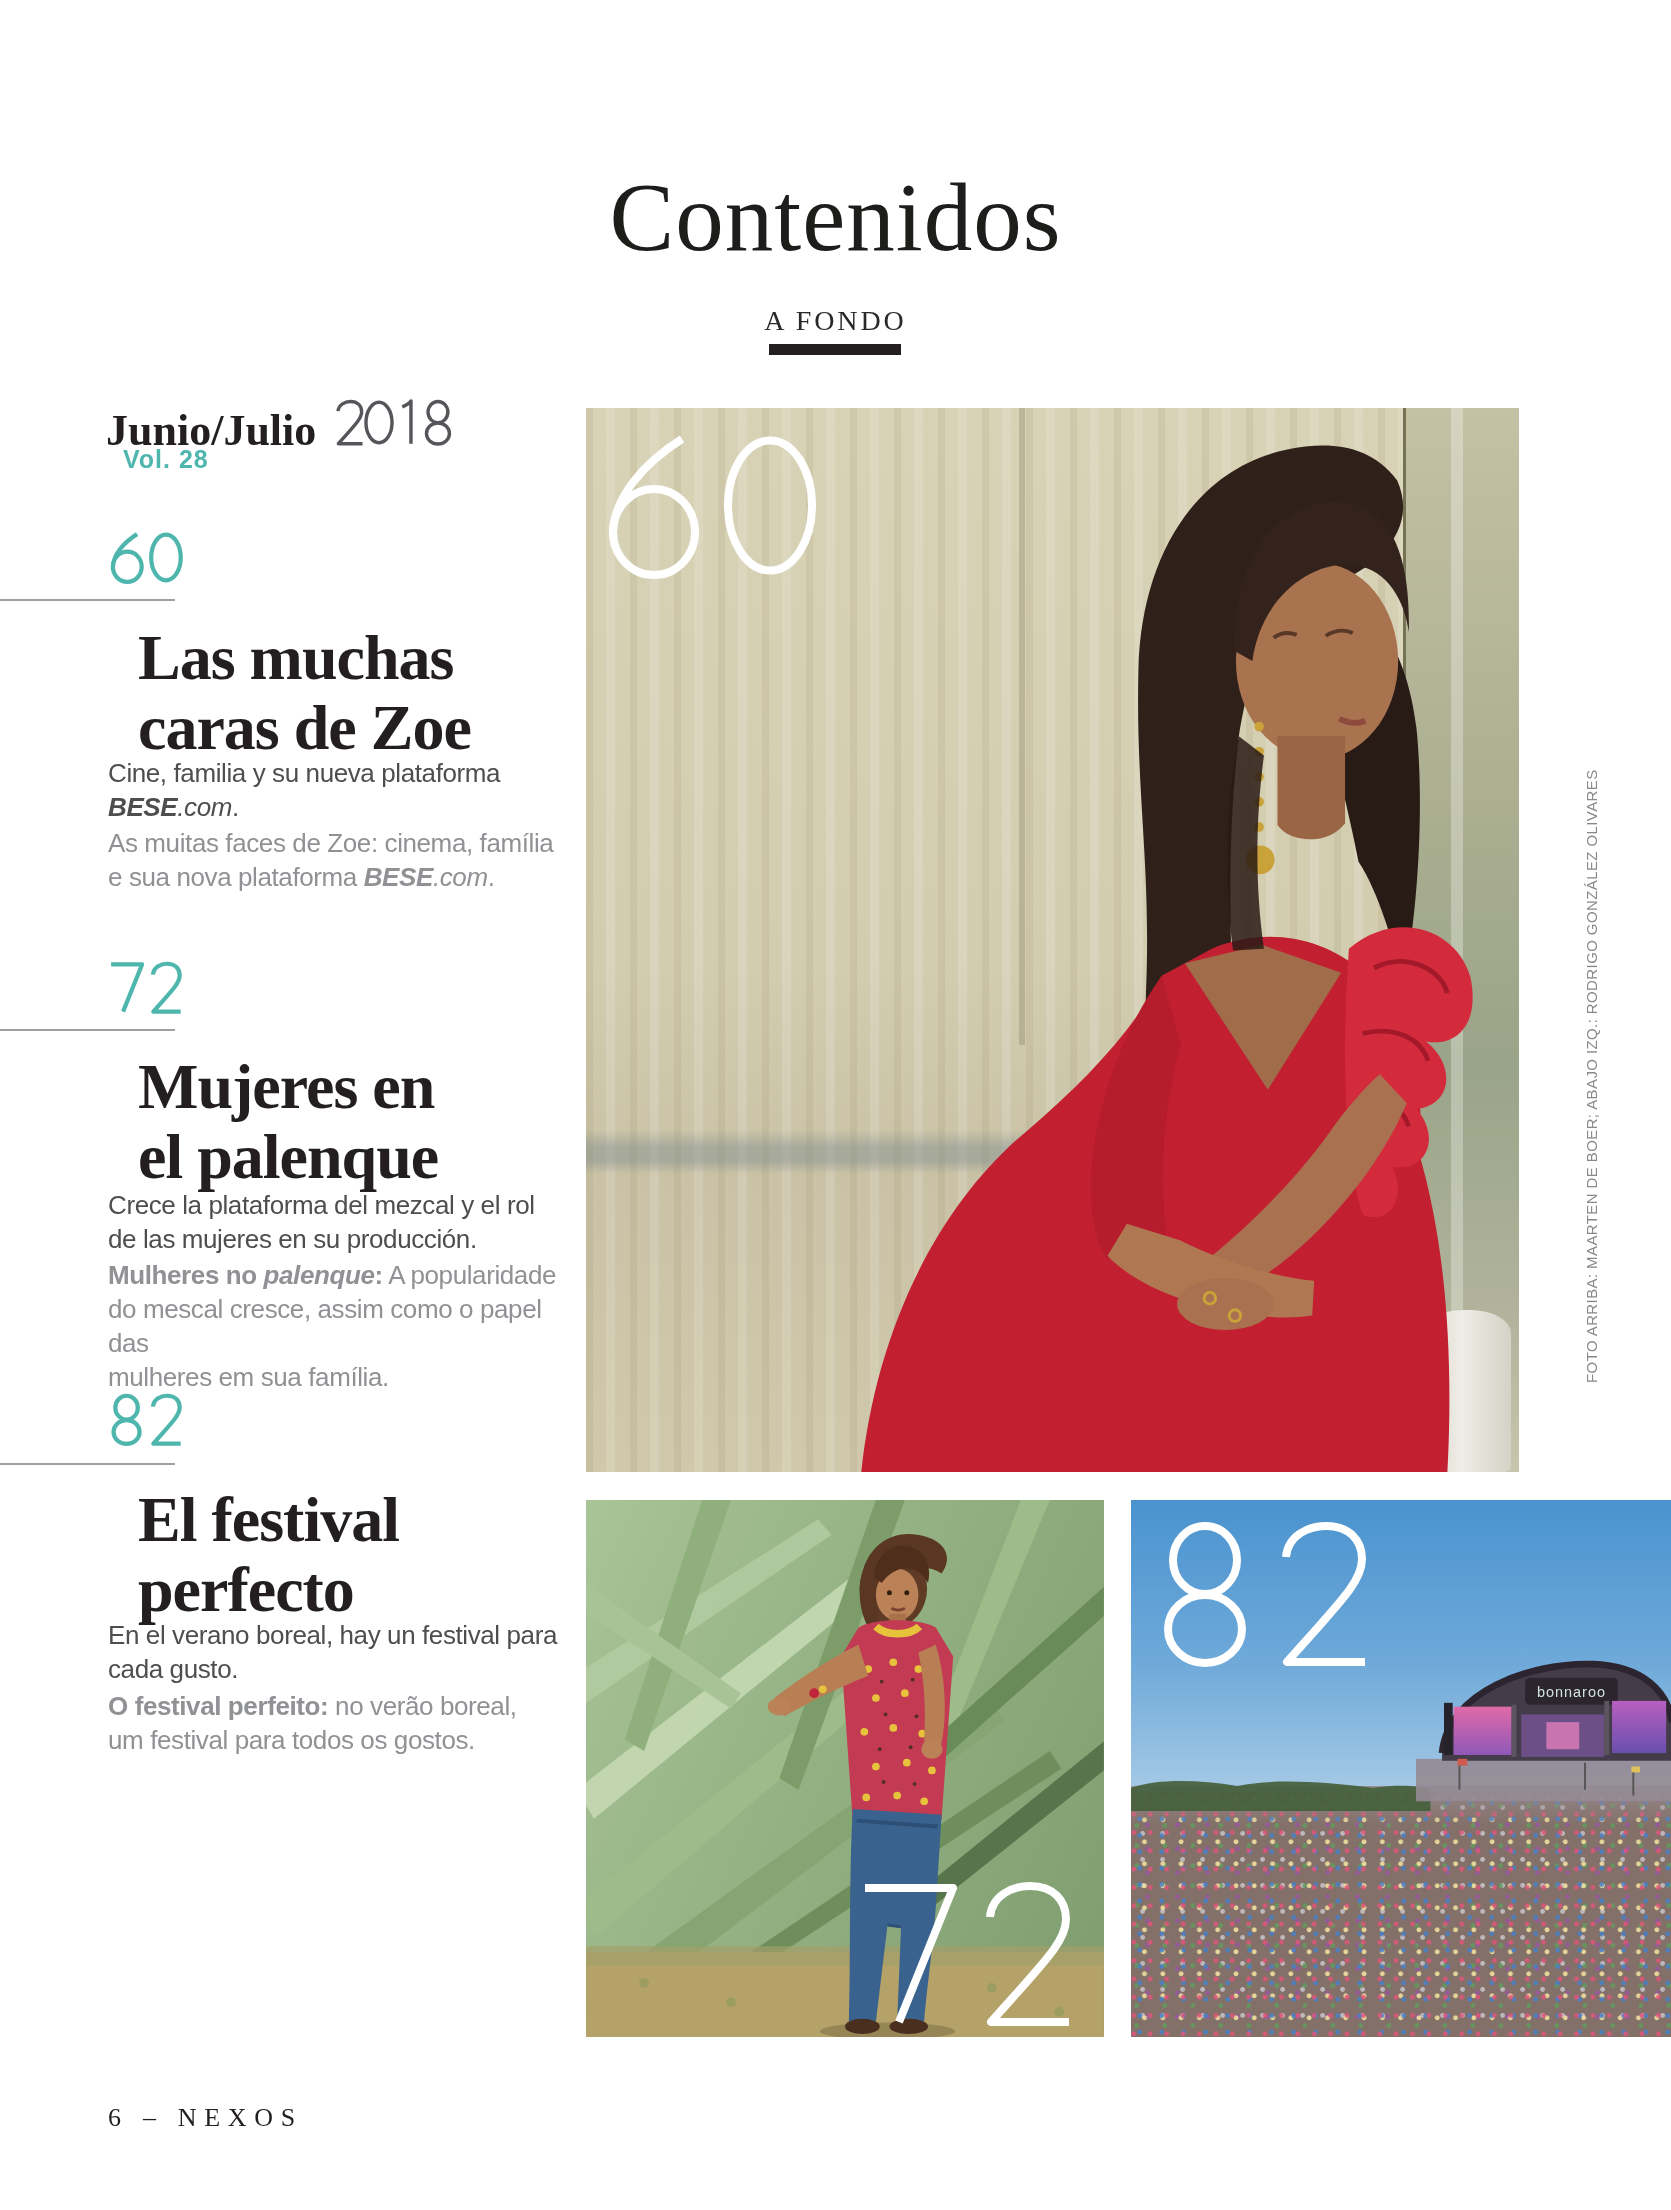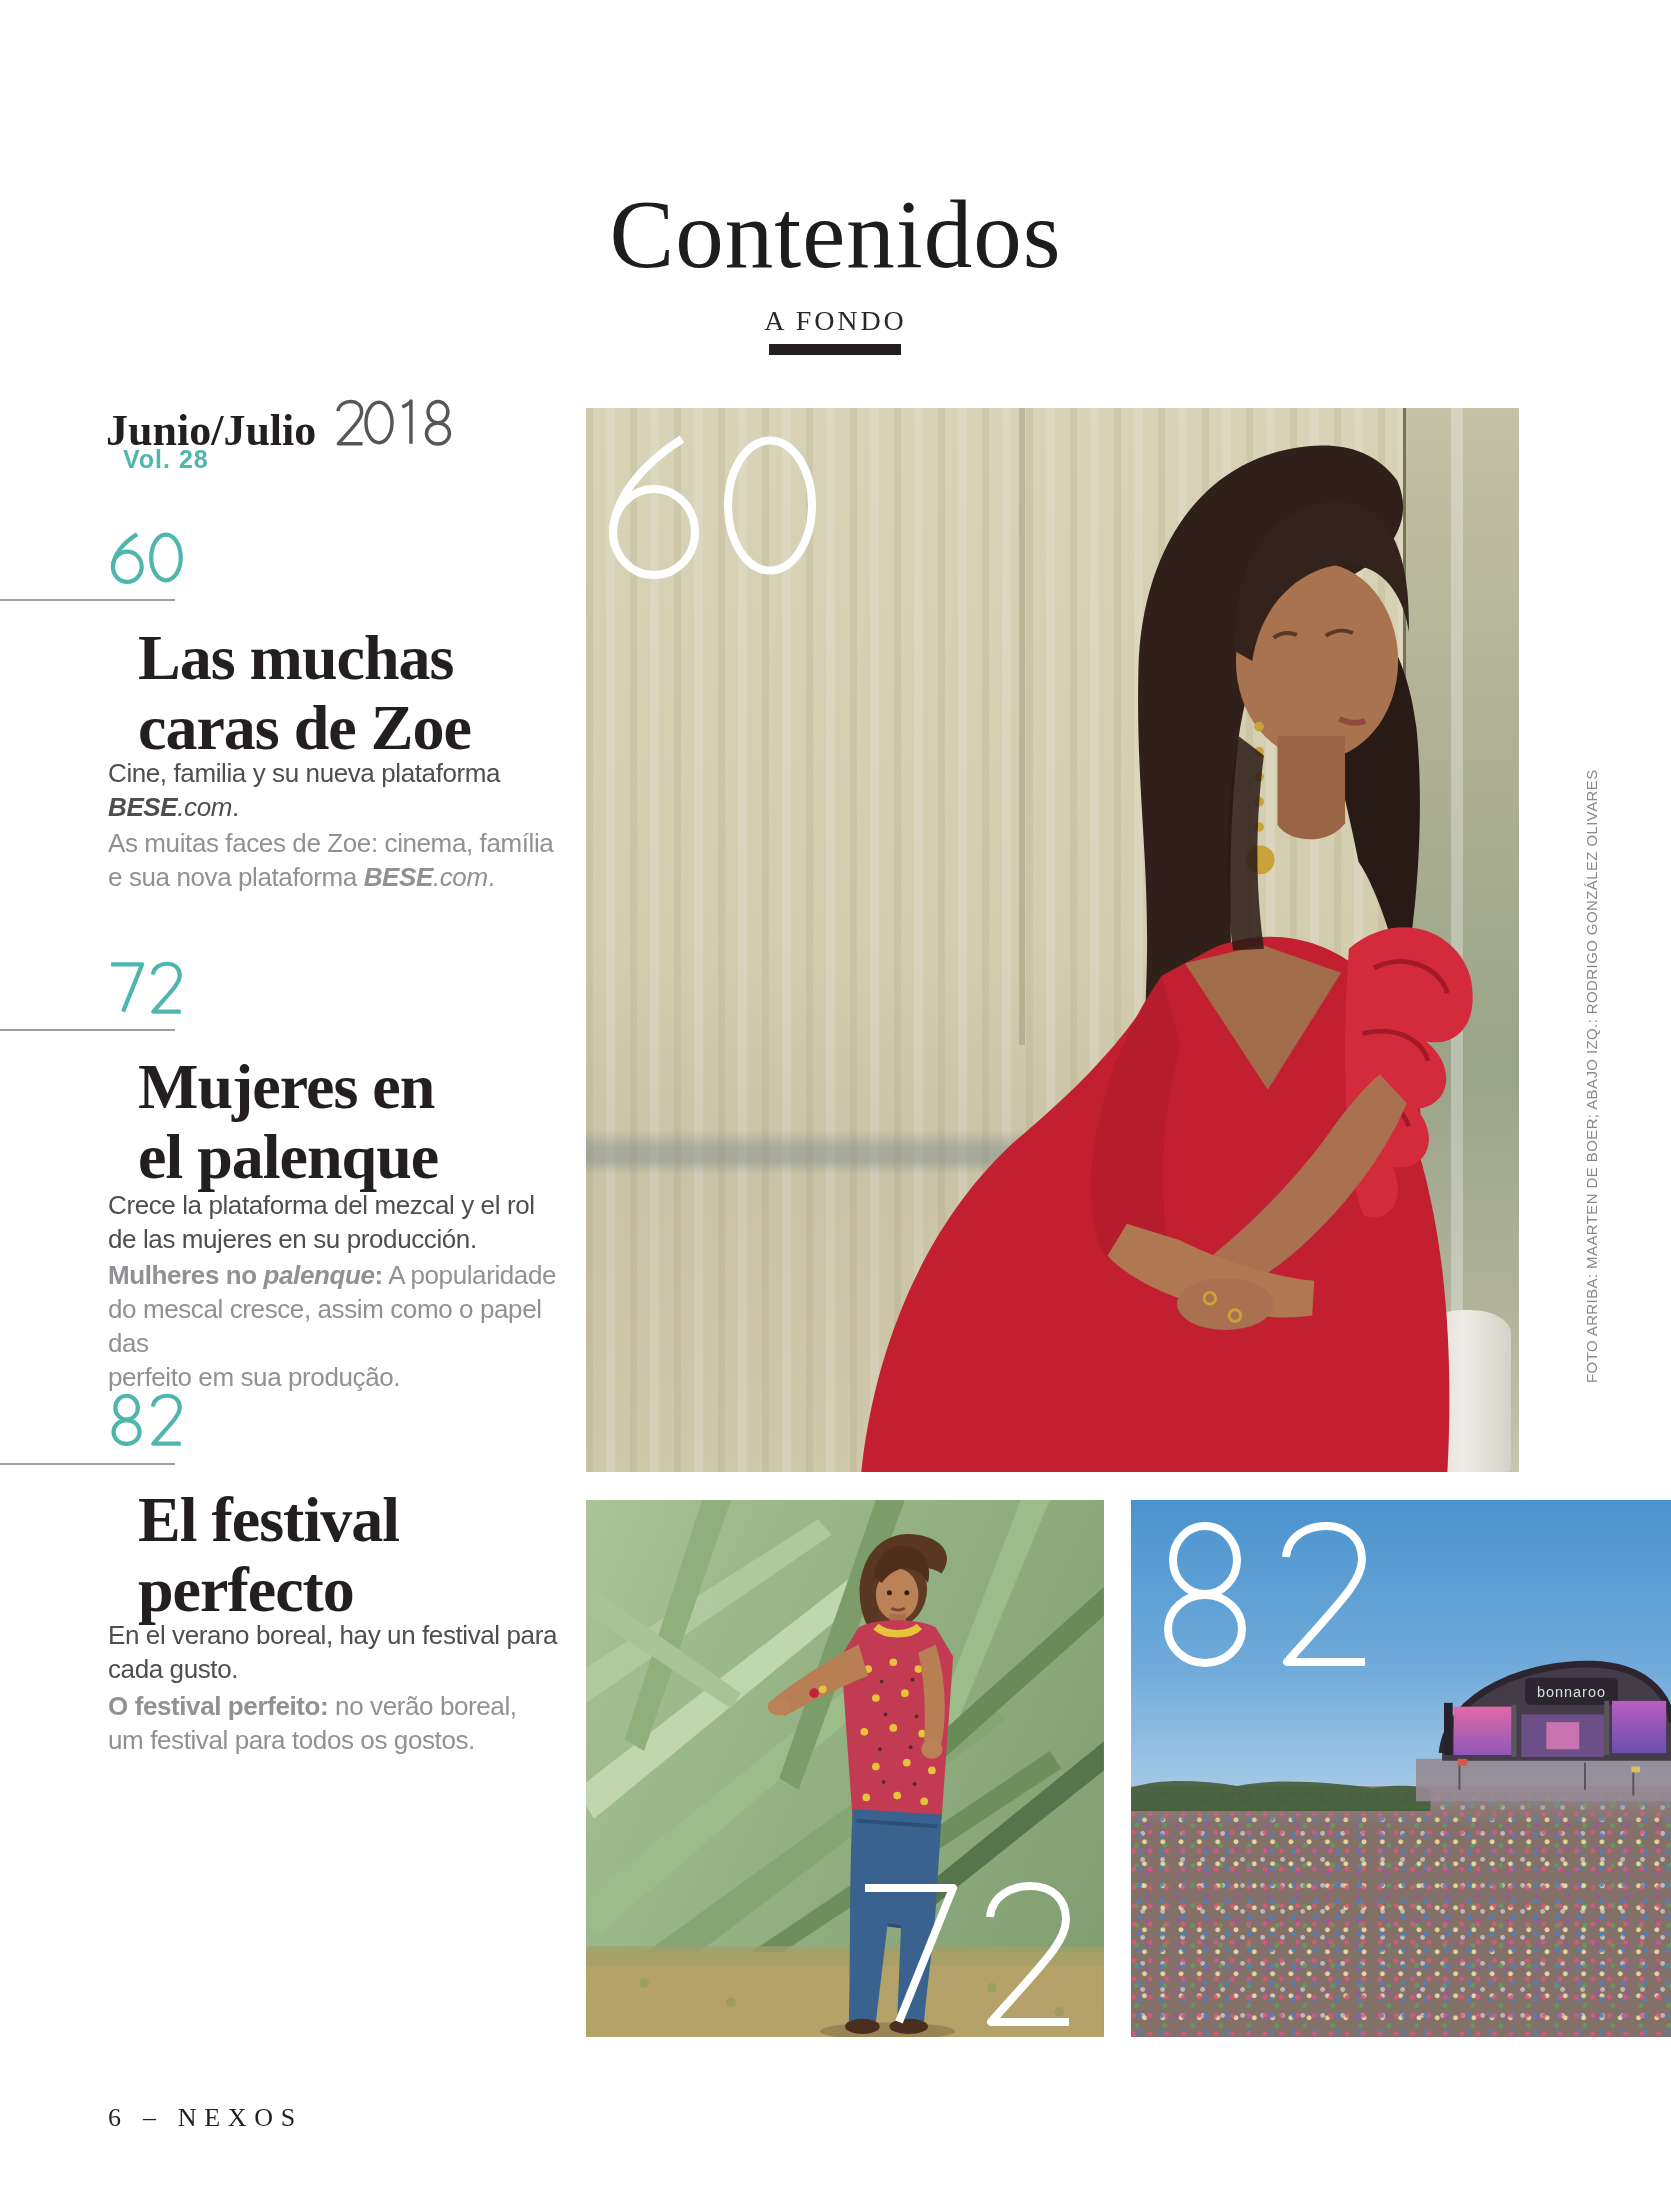--- a/index.html
+++ b/index.html
@@ -6,21 +6,21 @@
   html,body { background:#ffffff; }
   .page {
     position:relative; width:1671px; height:2210px; background:#fff;
     overflow:hidden; font-family:"Liberation Sans", sans-serif;
   }
 
   
   .title {
     position:absolute; left:0; top:162px; width:100%;
     text-align:center; font-family:"Liberation Serif", serif;
-    font-size:97px; font-weight:400; color:#1d1d1b; letter-spacing:1px;margin-top:17px;
+    font-size:97px; font-weight:400; color:#1d1d1b; letter-spacing:1px;
   }
   .kicker {
     position:absolute; left:0; top:305px; width:100%; text-align:center;
     font-family:"Liberation Serif", serif; font-size:28px; letter-spacing:2.9px;
     color:#2b2927; font-weight:400;
   }
   .kicker-bar {
     position:absolute; left:769px; top:344px; width:132px; height:10.6px;
     background:#231f20;
   }
@@ -179,21 +179,21 @@
   <p class="desc desc-es" style="top:756px"><span>Cine, familia y su nueva plataforma</span><br><span></span><span class="b i">BESE</span><span class="i">.com</span><span>.</span></p>
   <p class="desc desc-pt" style="top:826px"><span>As muitas faces de Zoe: cinema, família</span><br><span>e sua nova plataforma </span><span class="b i">BESE</span><span class="i">.com</span><span>.</span></p>
 
   <svg class="num num-side sec-num" style="top:962px" aria-label="72" viewBox="0 0 212 145">
       <use href="#digit-7" x="0"></use>
       <use href="#digit-2" x="112"></use>
     </svg>
   <div class="rule" style="top:1029px"></div>
   <h2 class="headline" style="top:1052px">Mujeres en<br>el palenque</h2>
   <p class="desc desc-es" style="top:1188px"><span>Crece la plataforma del mezcal y el rol</span><br><span>de las mujeres en su producción.</span></p>
-  <p class="desc desc-pt" style="top:1258px"><span class="b">Mulheres no </span><span class="b i">palenque</span><span class="b">:</span><span> A popularidade</span><br><span>do mescal cresce, assim como o papel das</span><br><span>perfeito em sua produção.</span></p>
+  <p class="desc desc-pt" style="top:1258px"><span class="b">Mulheres no </span><span class="b i">palenque</span><span class="b">:</span><span> A popularidade</span><br><span>do mescal cresce, assim como o papel das</span><br><span>mulheres em sua família.</span></p>
 
   <svg class="num num-side sec-num" style="top:1394px" aria-label="82" viewBox="0 0 212 145">
       <use href="#digit-8" x="0"></use>
       <use href="#digit-2" x="112"></use>
     </svg>
   <div class="rule" style="top:1463px"></div>
   <h2 class="headline" style="top:1485px">El festival<br>perfecto</h2>
   <p class="desc desc-es" style="top:1618px"><span>En el verano boreal, hay un festival para</span><br><span>cada gusto.</span></p>
   <p class="desc desc-pt" style="top:1689px"><span class="b">O festival perfeito:</span><span> no verão boreal,</span><br><span>um festival para todos os gostos.</span></p>
 

